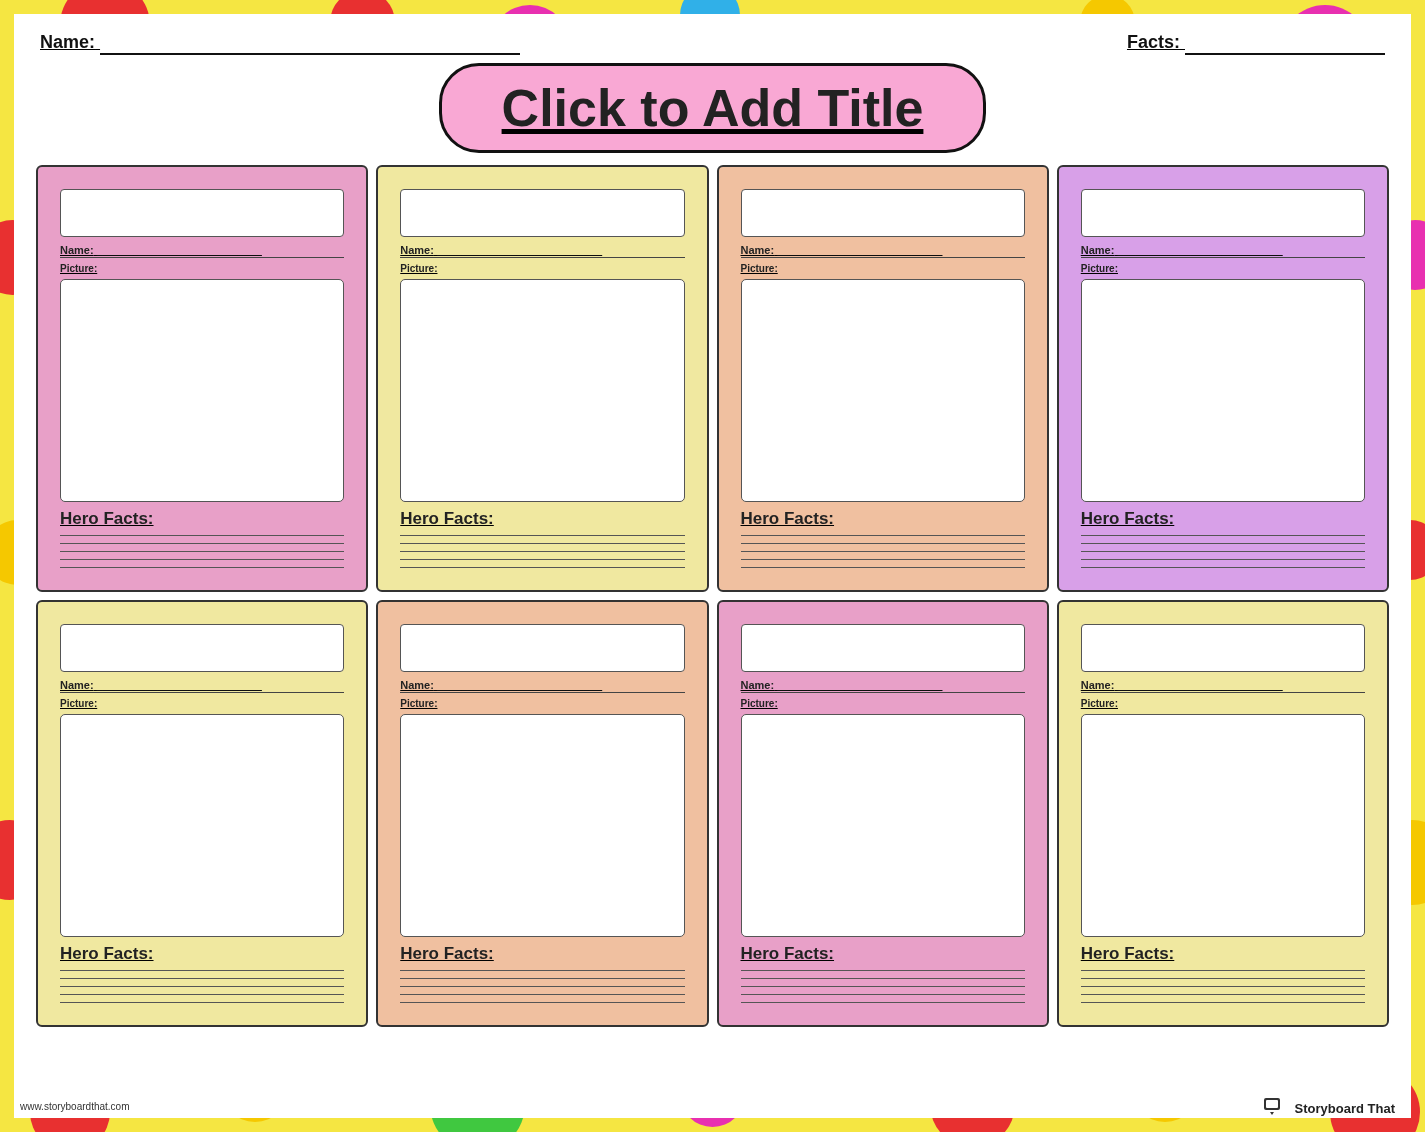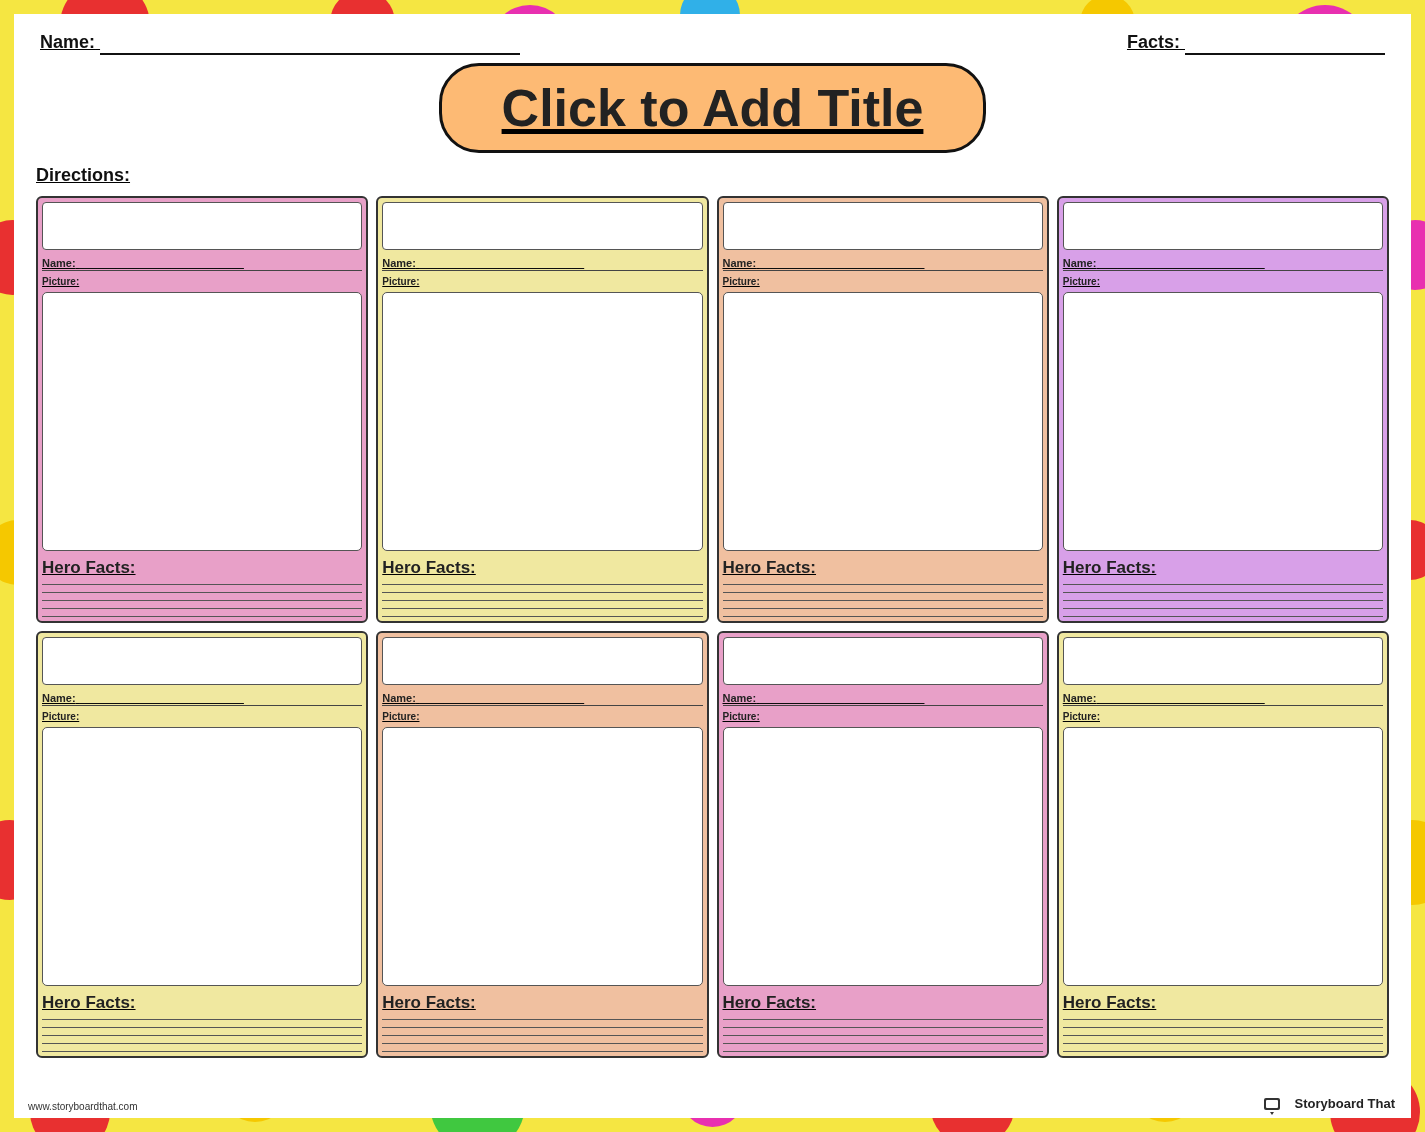--- a/index.html
+++ b/index.html
@@ -66,21 +66,21 @@
       margin: 6px 0 12px 0;
     }
     .title-inner {
       border: 3px solid #111;
       border-radius: 40px;
       padding: 12px 60px;
       font-size: 52px;
       font-weight: bold;
       color: #222;
       cursor: pointer;
-      background: #fdba74;
+      background: #f9a8d4;
     }
 
     
     .directions {
       font-size: 18px;
       font-weight: bold;
       color: #111;
       margin-bottom: 10px;
     }
 
@@ -89,21 +89,21 @@
       display: grid;
       grid-template-columns: repeat(4, 1fr);
       grid-template-rows: repeat(2, 1fr);
       gap: 8px;
       height: calc(100% - 210px);
     }
 
     .card {
       border: 2px solid #333;
       border-radius: 6px;
-      padding: 4px;
+      padding: 22px;
       display: flex;
       flex-direction: column;
       gap: 3px;
     }
 
     .card-pink { background: #e8a0c8; }
     .card-yellow { background: #f0e8a0; }
     .card-peach { background: #f0c0a0; }
     .card-purple { background: #d8a0e8; }
 
@@ -200,21 +200,20 @@
     <span class="header-date">
       <span>Facts:</span>
       <span class="header-line" style="width:200px;">&nbsp;</span>
     </span>
   </div>
 
   <div class="title-box">
     <div class="title-inner">Click to Add Title</div>
   </div>
 
-  <div class="directions">Directions:</div>
 
   <div class="cards-grid">
 
     <div class="card card-pink">
       <div class="card-top-box"></div>
       <div class="card-name-line"><span>Name:</span> ___________________________</div>
       <div class="card-picture-label">Picture:</div>
       <div class="card-picture-box"></div>
       <div class="card-hero-facts">Hero Facts:</div>
       <div class="card-lines">
@@ -328,23 +327,23 @@
         <div class="card-line"></div>
         <div class="card-line"></div>
         <div class="card-line"></div>
       </div>
     </div>
 
   </div>
 
 </div>
 
-<div style="position:absolute;bottom:16px;left:28px;right:30px;display:flex;justify-content:space-between;align-items:center;z-index:10;">
+<div style="position:absolute;bottom:16px;left:20px;right:30px;display:flex;justify-content:space-between;align-items:center;z-index:10;">
   <span style="font-size:10px;color:#333;">www.storyboardthat.com</span>
-  <div style="display:flex;align-items:flex-start;gap:13px;">
+  <div style="display:flex;align-items:flex-end;gap:13px;">
     <svg width="20" height="20" viewBox="0 0 20 20">
       <rect x="2" y="2" width="16" height="12" rx="2" fill="#333"></rect>
       <rect x="4" y="4" width="12" height="8" rx="1" fill="white"></rect>
       <polygon points="8,16 12,16 10,19" fill="#333"></polygon>
     </svg>
     <span style="font-size:13px;font-weight:bold;color:#222;">Storyboard That</span>
   </div>
 </div>
 
 </body></html>

